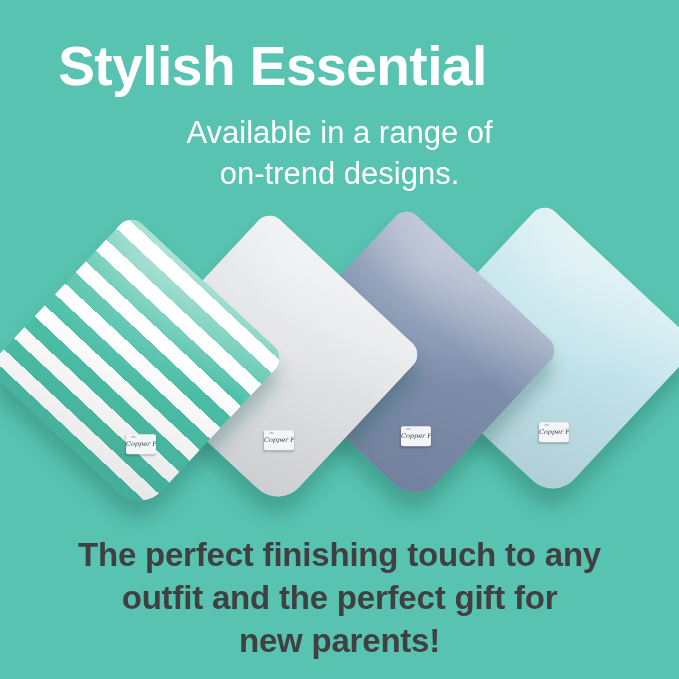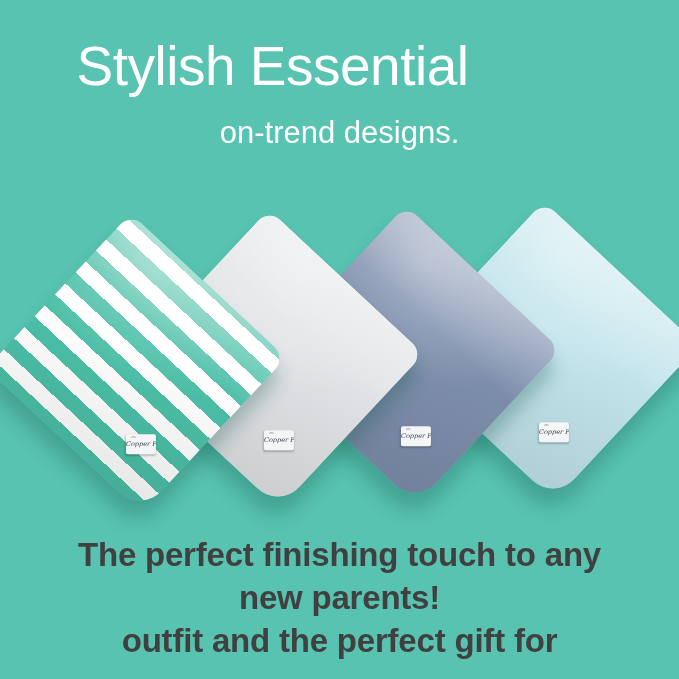--- a/index.html
+++ b/index.html
@@ -18,21 +18,21 @@
 
   
   .headline {
     position: absolute;
     left: 0;
     top: 38px;
     width: 545px;
     text-align: center;
     color: #ffffff;
     font-size: 55px;
-    font-weight: normal;
+    font-weight: bold;
     letter-spacing: -0.5px;
     line-height: 1.05;
     white-space: nowrap;
   }
   .subhead {
     position: absolute;
     left: 0;
     top: 113px;
     width: 679px;
     text-align: center;
@@ -150,20 +150,21 @@
   }
 </style>
 </head>
 <body>
 
 <div id="canvas" style="background: rgb(88, 195, 176);">
 
   <div class="headline">Stylish Essential</div>
 
   <div class="subhead">
+    <span class="l1">Available in a range of</span>
     <span class="l2">on-trend designs.</span>
   </div>
 
   <div id="bibs">
 
     <div class="bib" style="left:443px; top:245px; transform: rotate(43deg); z-index:1;">
       <div class="cast"></div>
       <div class="face">
         <div class="fill" id="fill4" style="background: rgb(195, 229, 236);"></div>
         <div class="shade"></div>
@@ -211,17 +212,17 @@
       <div class="tag" style="left:150px; top:152px; transform: rotate(-43deg);">
         <span class="tick"></span>
         <span class="script">Copper Pearl</span>
       </div>
     </div>
 
   </div>
 
   <div class="footline">
     <span>The perfect finishing touch to any</span>
+    <span>outfit and the perfect gift for</span>
     <span>new parents!</span>
-    <span>outfit and the perfect gift for</span>
   </div>
 
 </div>
 
 </body></html>

